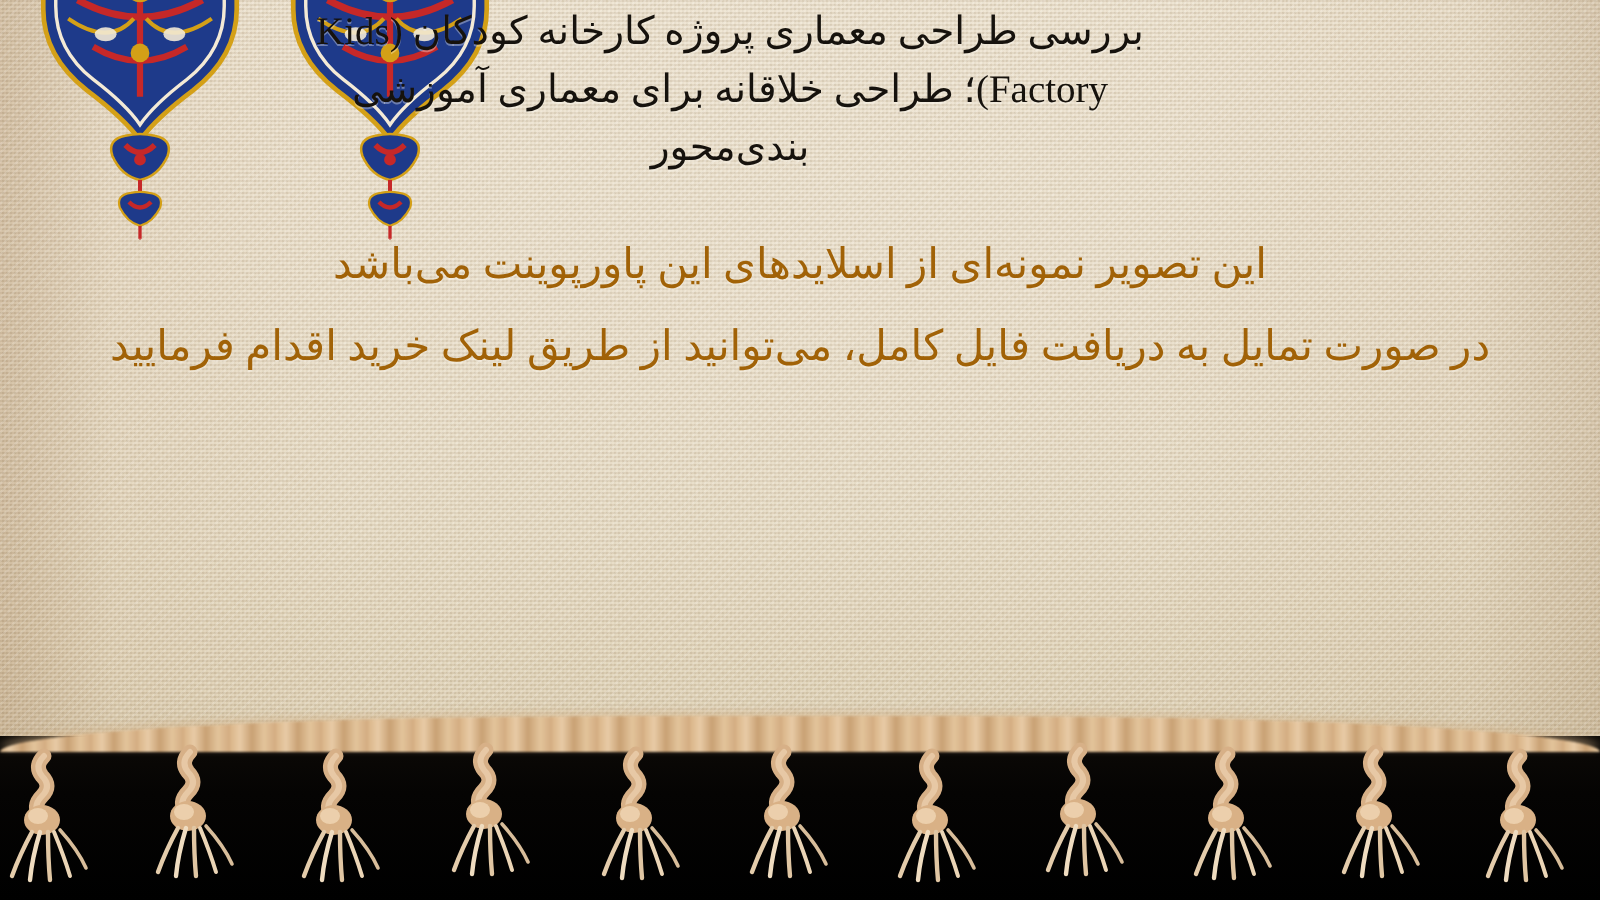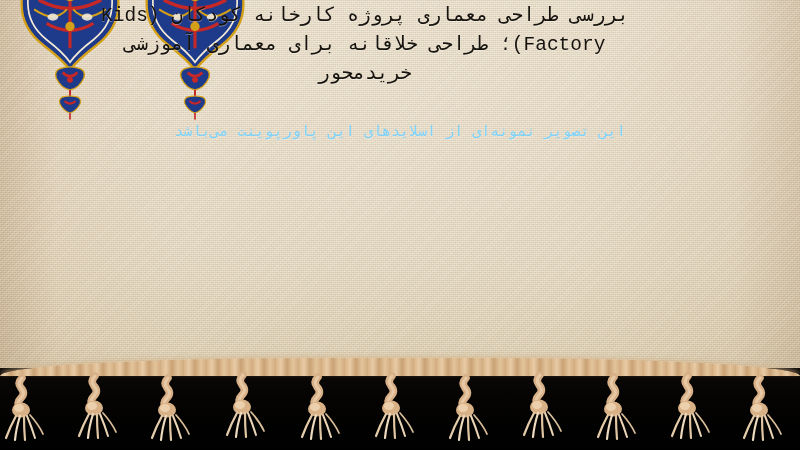--- a/index.html
+++ b/index.html
@@ -7,21 +7,21 @@
     margin: 0;
     padding: 0;
     background: #000;
   }
 
   #slide {
     position: relative;
     width: 800px;
     height: 450px;
     overflow: hidden;
-    font-family: Liberation Mono, monospace;
+    font-family: Liberation Serif, serif;
     background: #0a0705;
   }
 
   
   .canvas-bg {
     position: absolute;
     inset: 0 0 78px 0;
     background:
       linear-gradient(90deg,
         rgba(196,170,136,0.55) 0%,
@@ -132,23 +132,23 @@
   .body-block {
     position: absolute;
     top: 112px;
     left: 0;
     width: 800px;
     text-align: center;
     box-sizing: border-box;
     direction: rtl;
   }
   .body-line {
-    font-size: 15px;
+    font-size: 21px;
     line-height: 41px;
-    color: #7dd3fc;
+    color: #a16207;
     font-weight: 400;
     white-space: nowrap;
     text-shadow: 0 1px 0 rgba(255,252,244,0.30);
   }
 </style>
 </head>
 <body>
 
 <div id="slide">
 
@@ -217,25 +217,26 @@
       <g>
         <use href="#medallion" x="0" y="0" transform="translate(195,14) scale(0.78)"></use>
         <use href="#pendant" transform="translate(195,78) scale(0.92)"></use>
       </g>
     </svg>
   </div>
 
   <div class="title-block">
     <div class="title-line">بررسی طراحی معماری پروژه کارخانه کودکان (Kids</div>
     <div class="title-line">Factory)؛ طراحی خلاقانه برای معماری آموزشی</div>
-    <div class="title-line">خرید‌محور</div>
+    <div class="title-line">بندی‌محور</div>
   </div>
 
   <div class="body-block">
     <div class="body-line">این تصویر نمونه‌ای از اسلایدهای این پاورپوینت می‌باشد</div>
+    <div class="body-line">در صورت تمایل به دریافت فایل کامل، می‌توانید از طریق لینک خرید اقدام فرمایید</div>
   </div>
 
   <div class="fringe-band"></div>
   <div class="fringe-top-edge"></div>
   <div class="fringe-knots">
     <svg width="800" height="82" viewBox="0 0 800 82" xmlns="http://www.w3.org/2000/svg">
       <defs>
         <g id="knot">
 
           <path d="M 0 -6 q -5 5 -1 10 q 5 5 0 10 q -5 5 -1 10" stroke="#d7b087" stroke-width="7.5" fill="none" stroke-linecap="round"></path>

